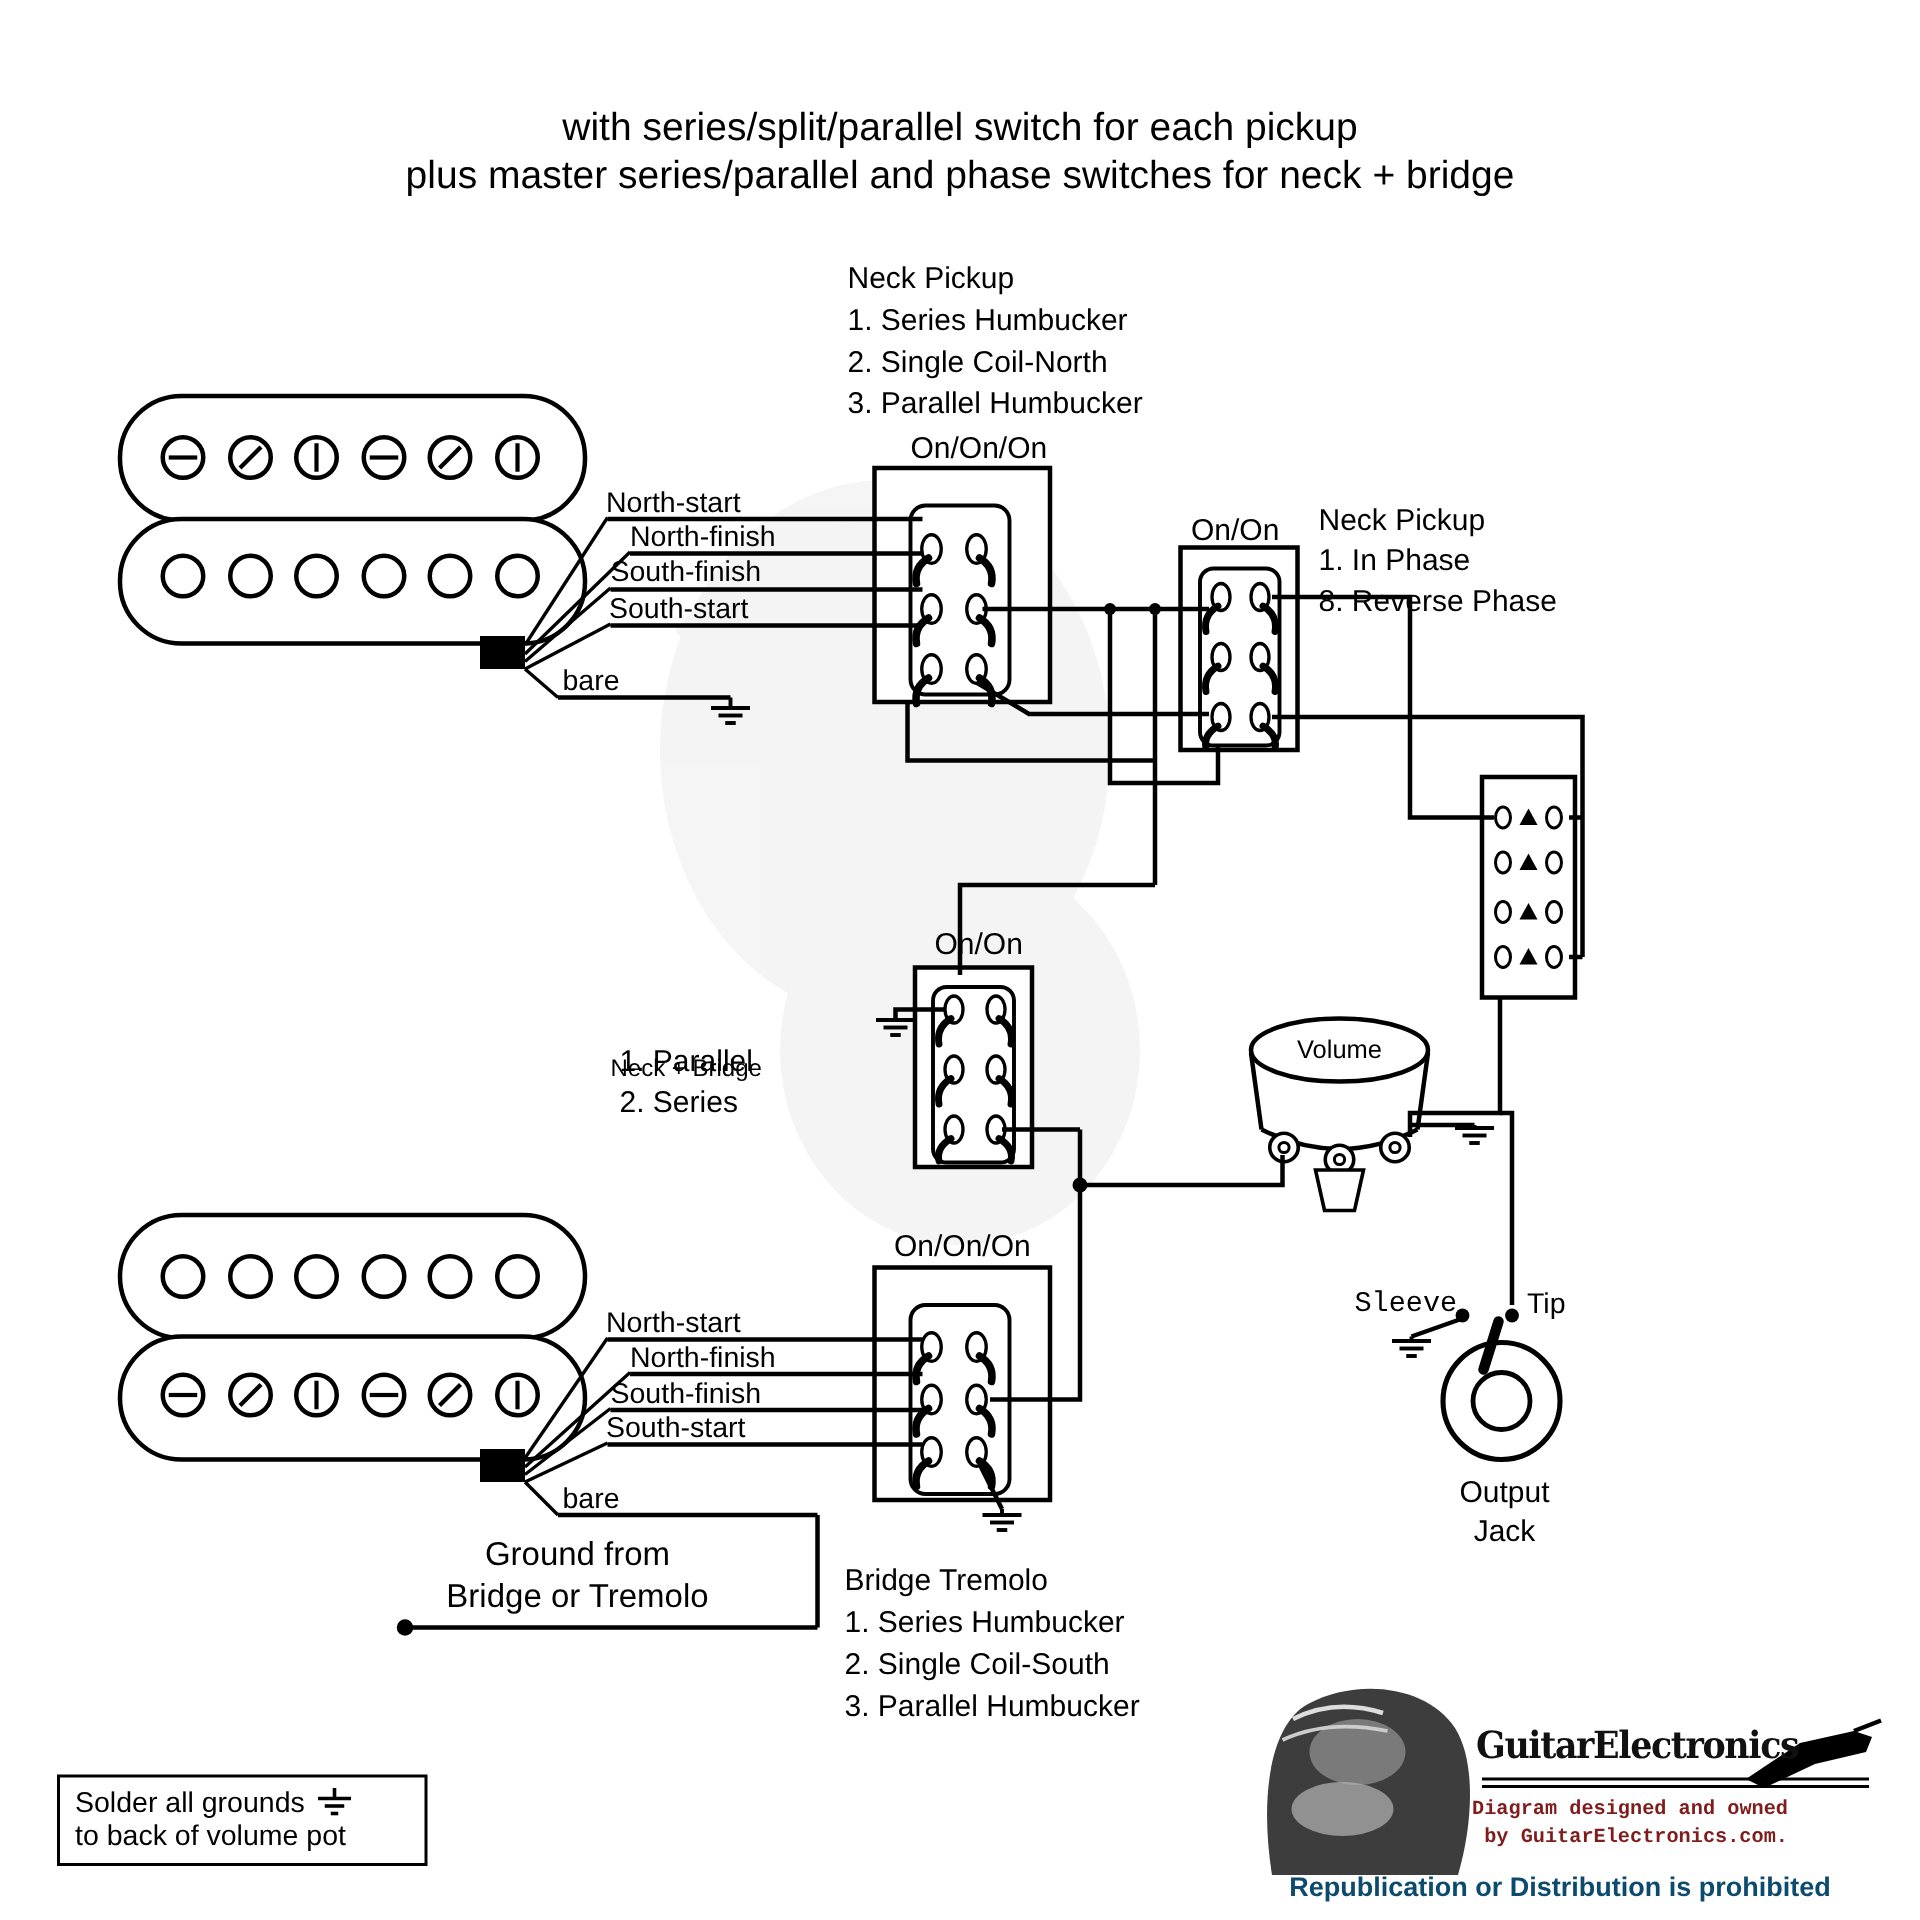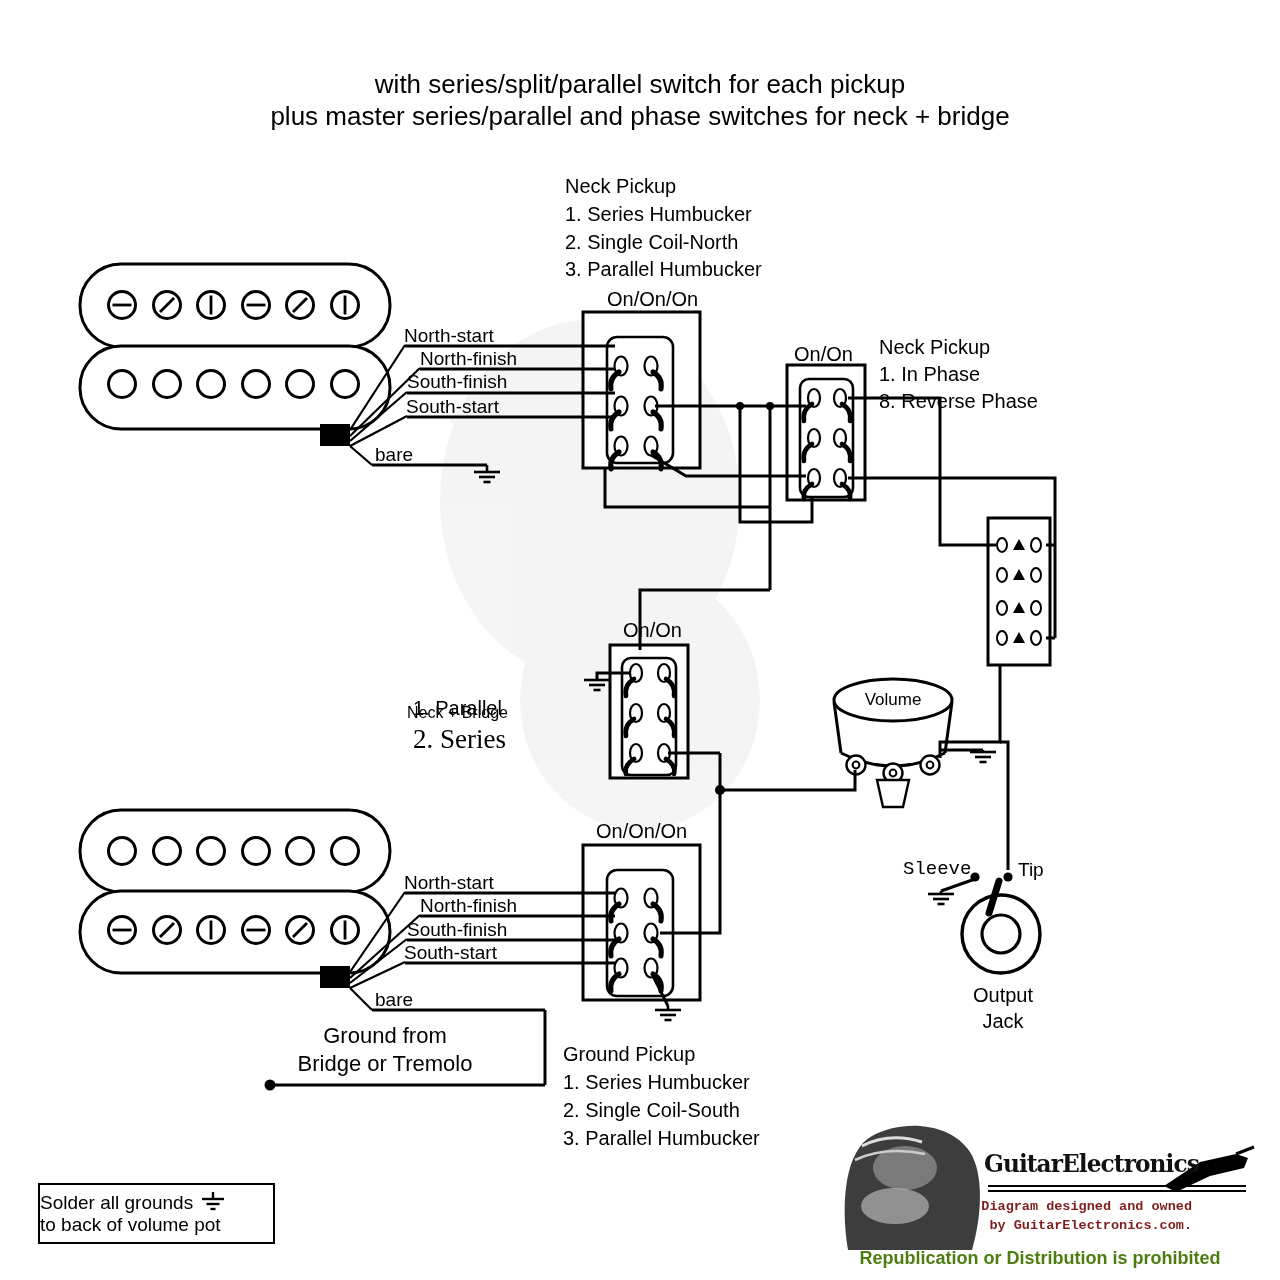--- a/index.html
+++ b/index.html
@@ -7,21 +7,21 @@
          font-family:"Liberation Sans",sans-serif;}
   #stage svg.diagram{position:absolute;left:0;top:0;}
   .t{position:absolute;color:#000;white-space:nowrap;line-height:1.12;
      font-family:"Liberation Sans",sans-serif;}
   .c{left:0;width:1280px;text-align:center;}
   .b{font-weight:bold;}
   .r{text-align:right;font-family:Liberation Mono, monospace;}
   .ctr{text-align:center;}
   #solder-box{position:absolute;left:38px;top:1183px;width:233px;height:57px;
      border:2.5px solid #000;display:flex;flex-direction:column;justify-content:center;
-     padding-left:0;font-size:19px;color:#000;}
+     padding-left:10px;font-size:19px;color:#000;}
   #solder-box .row{display:flex;align-items:center;gap:7px;}
   .brandlogo{font-family:"DejaVu Serif",serif;font-weight:bold;font-size:25px;
      letter-spacing:-1px;transform:scaleX(.93);transform-origin:left top;color:#111;}
   .brandsmall{font-size:13.5px;font-weight:bold;color:#7f1d1d;}
   .redline{font-size:18px;font-weight:bold;}
 </style>
 </head>
 <body>
 
 <div id="stage">
@@ -340,24 +340,24 @@
 <div class="t" style="left:375px;top:444px;font-size:19px;">bare</div>
 
 <div class="t" style="left:794px;top:343px;font-size:20px;">On/On</div>
 <div class="t" style="left:879px;top:336px;font-size:20px;">Neck Pickup</div>
 <div class="t" style="left:879px;top:363px;font-size:20px;">1. In Phase</div>
 <div class="t" style="left:879px;top:390px;font-size:20px;">8. Reverse Phase</div>
 
 <div class="t" style="left:623px;top:619px;font-size:20px;">On/On</div>
 <div class="t" style="left:407px;top:668px;font-size:16px;margin-top:36px;">Neck + Bridge</div>
 <div class="t" style="left:413px;top:697px;font-size:20px;">1. Parallel</div>
-<div class="t" style="left:413px;top:724px;font-size:27px;font-family:Liberation Serif, serif;">2. Series</div>
+<div class="t" style="left:413px;top:724px;font-size:20px;">2. Series</div>
 
 <div class="t" style="left:596px;top:820px;font-size:20px;">On/On/On</div>
-<div class="t" style="left:563px;top:1043px;font-size:20px;">Ground Pickup</div>
+<div class="t" style="left:563px;top:1043px;font-size:20px;">Bridge Tremolo</div>
 <div class="t" style="left:563px;top:1071px;font-size:20px;">1. Series Humbucker</div>
 <div class="t" style="left:563px;top:1099px;font-size:20px;">2. Single Coil-South</div>
 <div class="t" style="left:563px;top:1127px;font-size:20px;">3. Parallel Humbucker</div>
 
 <div class="t" style="left:404px;top:872px;font-size:19px;">North-start</div>
 <div class="t" style="left:420px;top:895px;font-size:19px;">North-finish</div>
 <div class="t" style="left:407px;top:919px;font-size:19px;">South-finish</div>
 <div class="t" style="left:404px;top:942px;font-size:19px;">South-start</div>
 <div class="t" style="left:375px;top:989px;font-size:19px;">bare</div>
 
@@ -381,15 +381,15 @@
             <path d="M10.5 17 H15.5"></path>
       </g>
     </svg>
   </div>
   <div>to back of volume pot</div>
 </div>
 
 <div class="t brandlogo" style="left:984px;top:1150px;">GuitarElectronics</div>
 <div class="t r brandsmall" style="left:952px;width:240px;top:1199px;">Diagram designed and owned</div>
 <div class="t r brandsmall" style="left:952px;width:240px;top:1218px;">by GuitarElectronics.com.</div>
-<div class="t ctr redline" style="left:830px;width:420px;top:1248px;color:#4d7c0f;">Republication or Distribution is prohibited</div>
+<div class="t ctr redline" style="left:830px;width:420px;top:1248px;color:#0c4a6e;">Republication or Distribution is prohibited</div>
 
 </div>
 
 </body></html>

